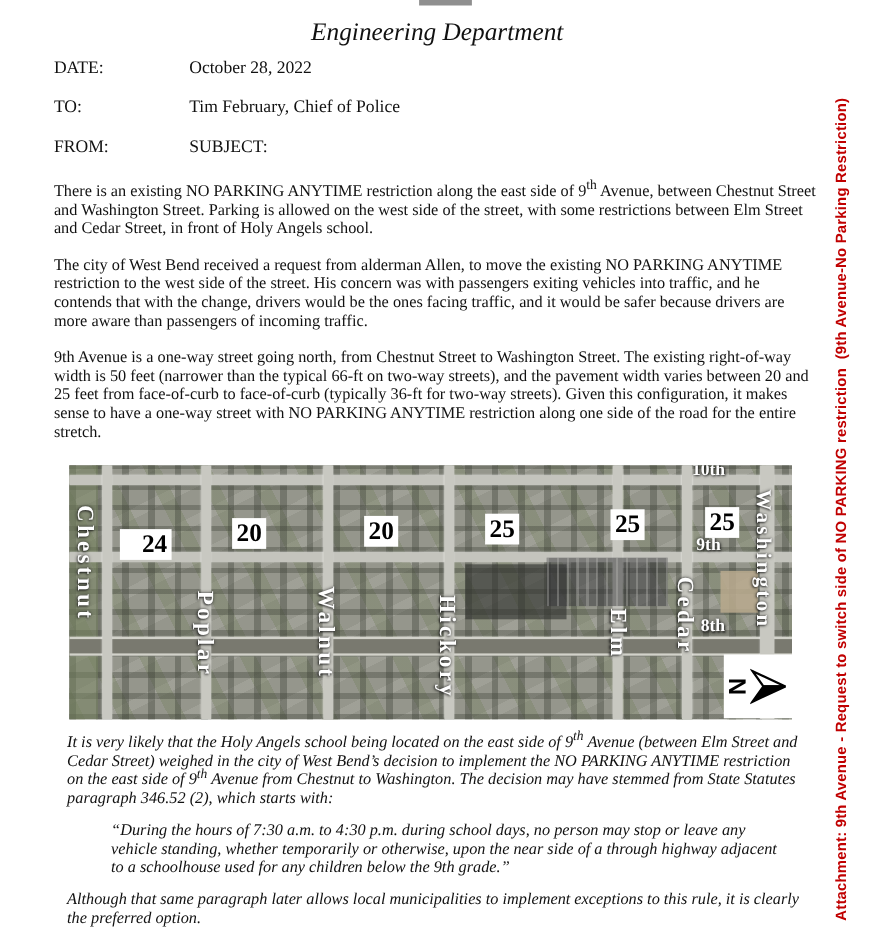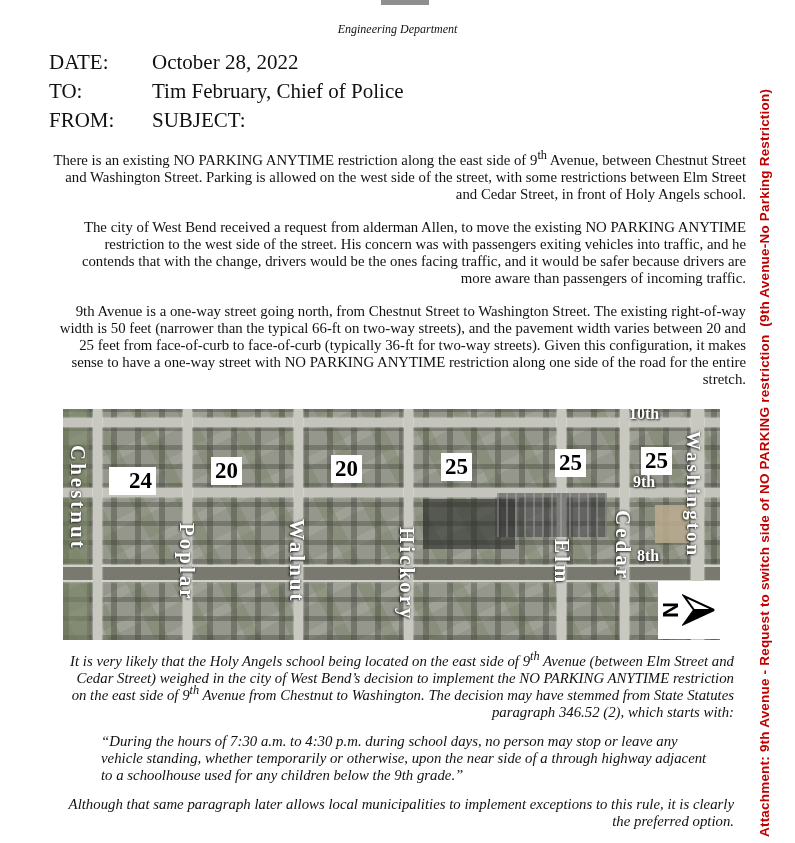--- a/index.html
+++ b/index.html
@@ -1,24 +1,24 @@
 <!DOCTYPE html>
 <html><head>
 <meta charset="utf-8">
 <style>
   html,body{margin:0;padding:0;}
   .page{position:relative;width:795px;height:843px;background:#ffffff;overflow:hidden;
         font-family:"Liberation Serif",serif;color:#111;}
   .logo-remnant{position:absolute;left:381px;top:0;width:48px;height:5px;background:#8f8f8f;}
   .doc{position:absolute;left:49px;top:14px;width:697px;}
   .dept{margin:4px 0 14px 0;text-align:center;font-style:italic;font-weight:normal;
-        font-size:12px;line-height:22px;}
+        font-size:23px;line-height:22px;}
   .fields{display:grid;grid-template-columns:103px 1fr;row-gap:13px;margin:0 0 24px 0;
-          font-size:21px;line-height:16px;}
-  .para{margin:0 0 16px 0;font-size:14.8px;line-height:17px;text-align:right;}
+          font-size:16px;line-height:16px;gap:20px;}
+  .para{margin:0 0 16px 0;font-size:14.8px;line-height:17px;}
   .para.tight{margin:12px;font-style:italic;}
   sup{line-height:0;}
   .quote{margin:0 0 0 52px;width:612px;font-style:italic;font-size:14.8px;line-height:17px;}
 
   
   .map{position:relative;width:657px;height:231px;margin:21px 0 13px 14px;overflow:hidden;
        background-color:#95968c;
        background-image:
          repeating-linear-gradient(90deg, rgba(62,66,56,.38) 0 6px, transparent 6px 24px),
          repeating-linear-gradient(0deg, rgba(52,56,46,.32) 0 5px, transparent 5px 19px),

